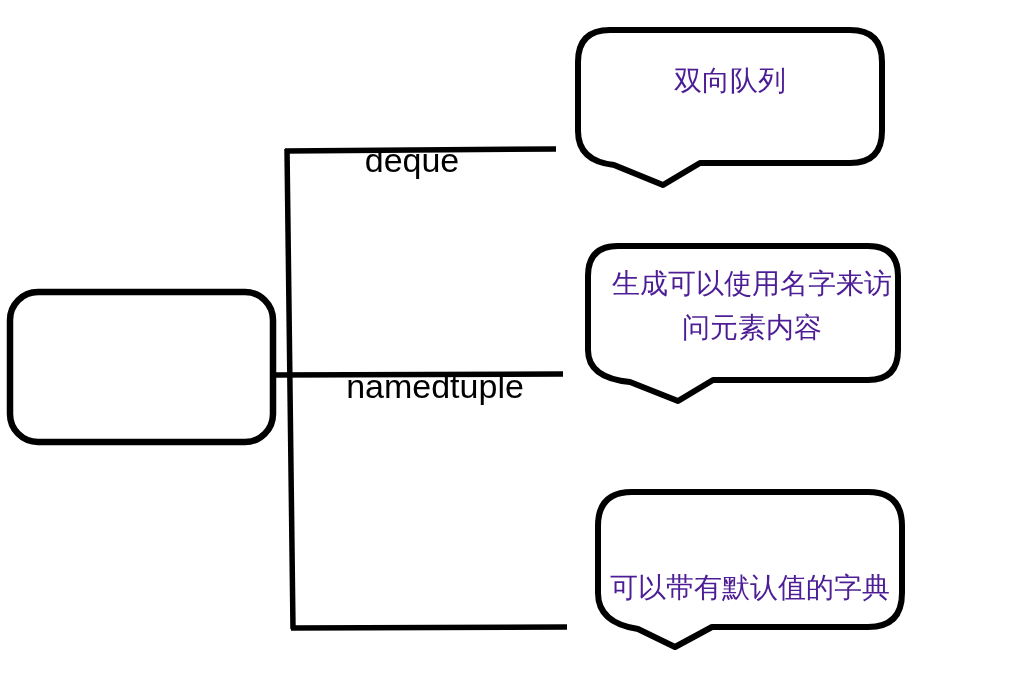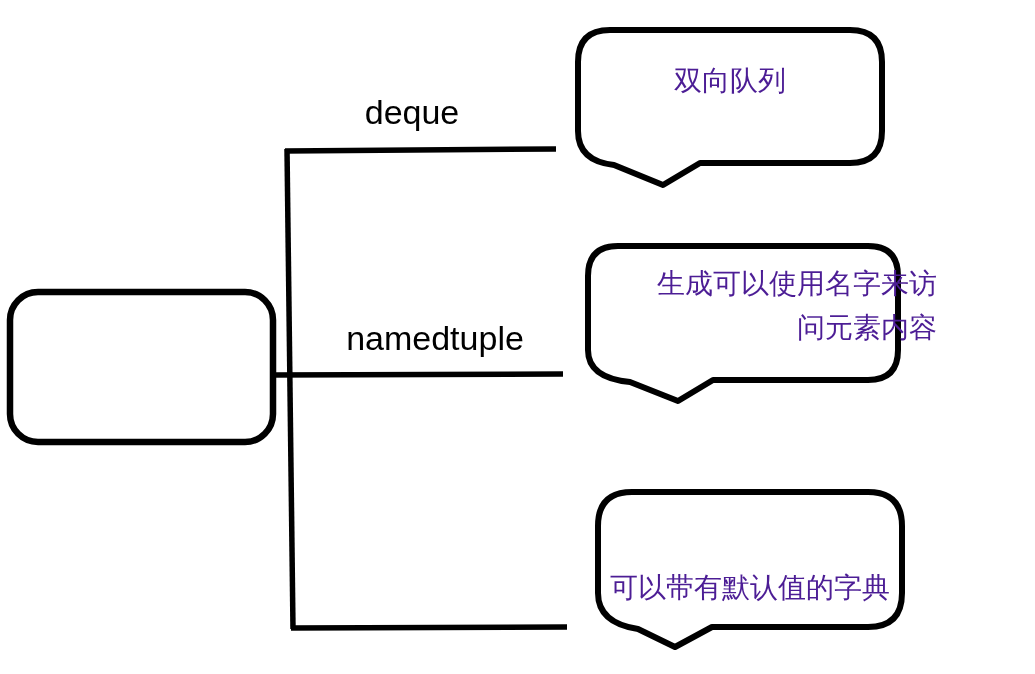--- a/index.html
+++ b/index.html
@@ -20,40 +20,41 @@
     position: absolute;
     left: 0;
     top: 0;
   }
   .label {
     position: absolute;
     transform: translate(-50%, -50%);
     white-space: nowrap;
     font-size: 34px;
     color: #000000;
+    margin-top: 48px;
   }
   .root-label-box {
     position: absolute;
     left: 10px;
     top: 292px;
     width: 263px;
     height: 150px;
     display: flex;
     align-items: center;
     justify-content: center;
     font-size: 32px;
   }
   .bubble-text {
     position: absolute;
     font-size: 28px;
     color: #4c1d95;
   }
   .bubble-text.centered { text-align: center; }
   .bt-deque      { left: 578px; top: 58px;  width: 304px; line-height: 45px; }
-  .bt-namedtuple { left: 635px; top: 262px; width: 302px; line-height: 44px; text-align: right; }
+  .bt-namedtuple { left: 601px; top: 262px; width: 302px; line-height: 44px; text-align: center; }
   .bt-orderedict { left: 598px; top: 538px; width: 304px; line-height: 44px; margin-top: 28px; }
   .bubble-line { display: block; }
 </style>
 </head>
 <body>
 
 <div id="canvas">
 
   <svg id="shapes" width="1035" height="674" viewBox="0 0 1035 674">
 

